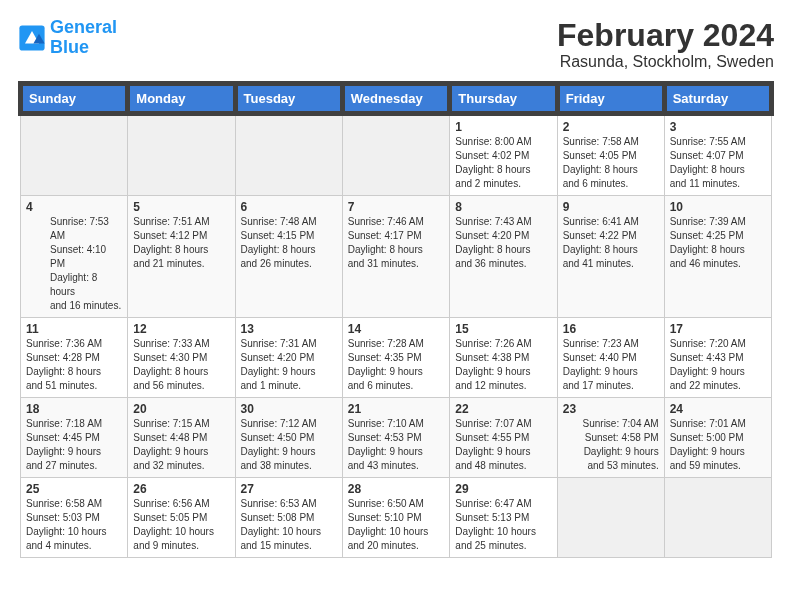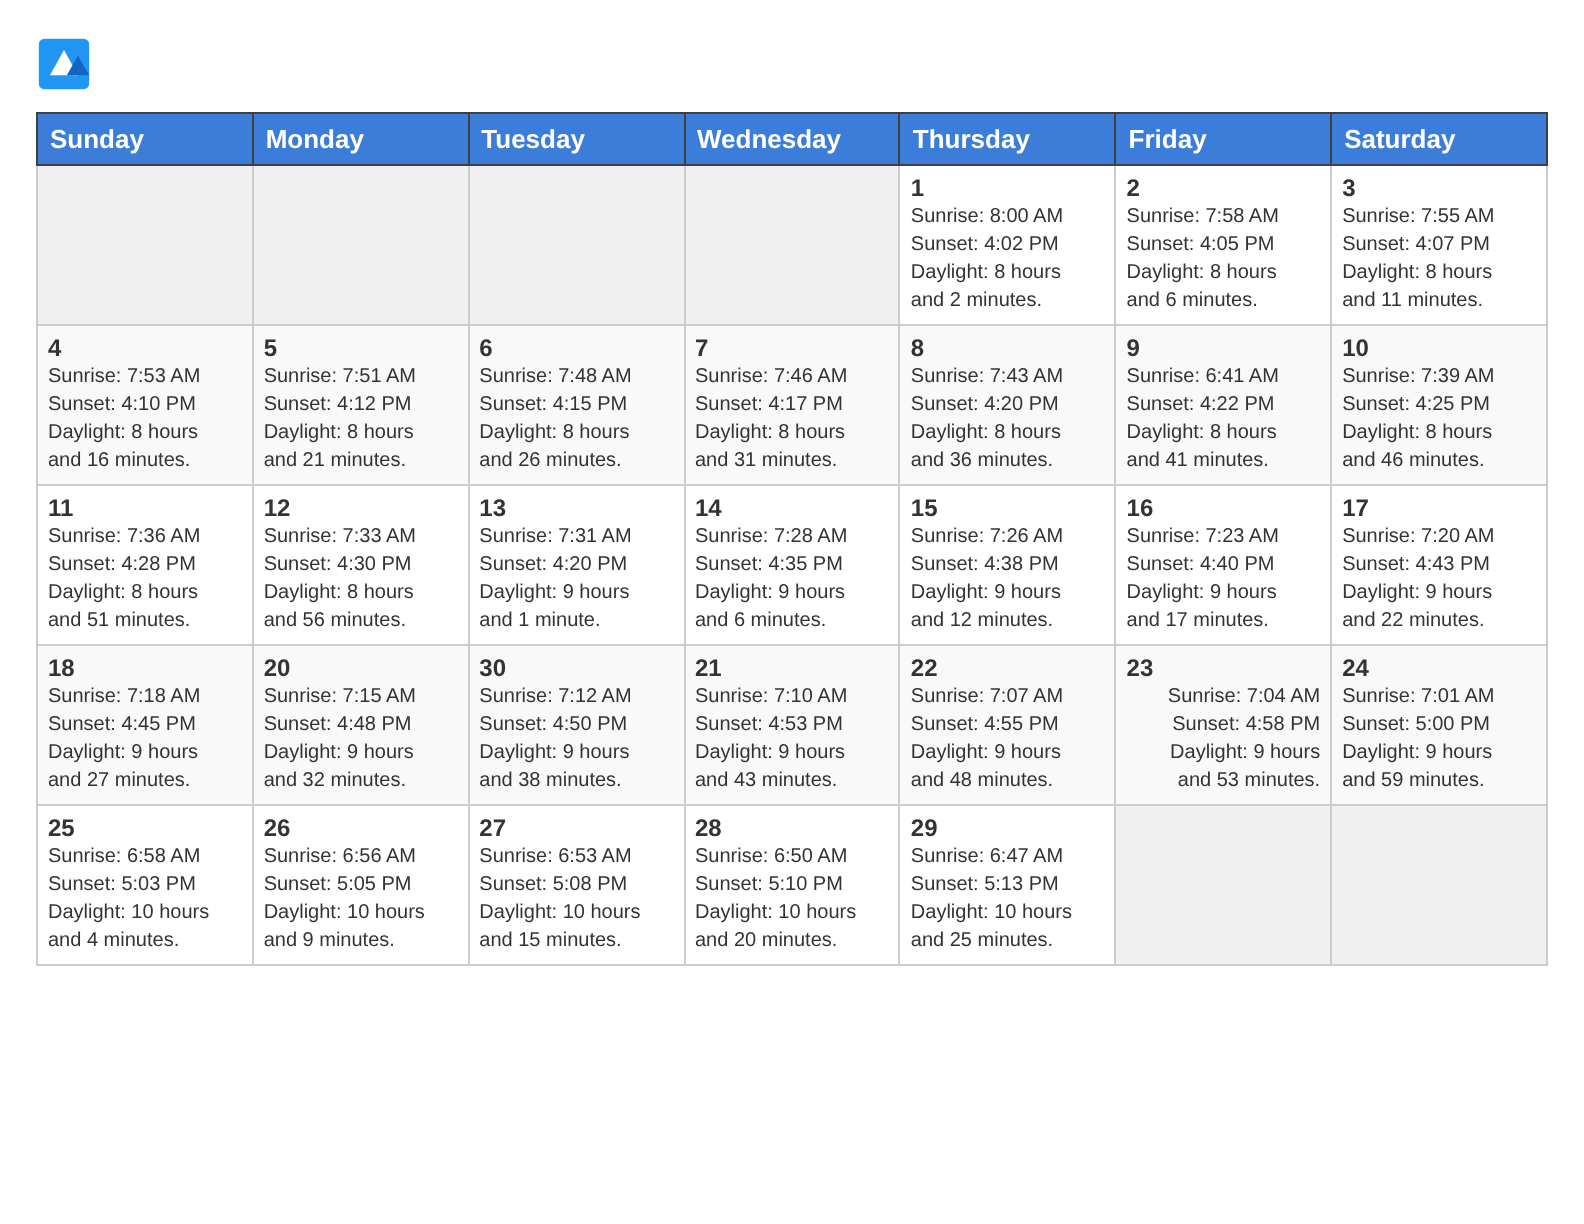--- a/index.html
+++ b/index.html
@@ -56,21 +56,21 @@
       width: 100%;
       border-collapse: collapse;
       border: 1px solid #ccc;
     }
     .calendar th {
       background-color: #3b7dd8;
       color: white;
       text-align: left;
       padding: 5px 6px;
       font-size: 13px;
-      border: 1px solid #404040;
+      border: 5px solid #404040;
     }
     .calendar td {
       width: 108px;
       vertical-align: top;
       padding: 4px 5px;
       border: 1px solid #ccc;
       font-size: 10.5px;
       color: #333;
       height: 80px;
       background: #fff;
@@ -97,20 +97,28 @@
 <body>
 
 <div class="page">
   <div class="header-section">
     <div class="logo">
       <svg class="logo-icon" viewBox="0 0 40 40">
         <rect x="2" y="2" width="36" height="36" rx="4" fill="#2196F3"></rect>
         <polygon points="10,28 20,10 30,28" fill="white"></polygon>
         <polygon points="22,28 30,14 38,28" fill="#1565C0"></polygon>
       </svg>
+      <div class="logo-text">
+        <div><span>General</span></div>
+        <div><span style="color:#2196F3">Blue</span></div>
+      </div>
+    </div>
+    <div class="title-section">
+      <div class="month-title">February 2024</div>
+      <div class="location-title">Rasunda, Stockholm, Sweden</div>
     </div>
   </div>
 
   <table class="calendar">
     <thead>
       <tr>
 
       <th>Sunday</th>
           <th>Monday</th>
           <th>Tuesday</th>
@@ -144,21 +152,21 @@
             <span class="day-number">3</span>
             <div class="day-info" style="white-space: pre-line;">Sunrise: 7:55 AM
 Sunset: 4:07 PM
 Daylight: 8 hours
 and 11 minutes.</div>
           </td>
         </tr>
         <tr>
           <td>
             <span class="day-number">4</span>
-            <div class="day-info" style="white-space: pre-line;">Sunrise: 7:53 AM
+            <div class="day-info" style="white-space: pre-line; margin-left: 24px;">Sunrise: 7:53 AM
 Sunset: 4:10 PM
 Daylight: 8 hours
 and 16 minutes.</div>
           </td>
           <td>
             <span class="day-number">5</span>
             <div class="day-info" style="white-space: pre-line;">Sunrise: 7:51 AM
 Sunset: 4:12 PM
 Daylight: 8 hours
 and 21 minutes.</div>

